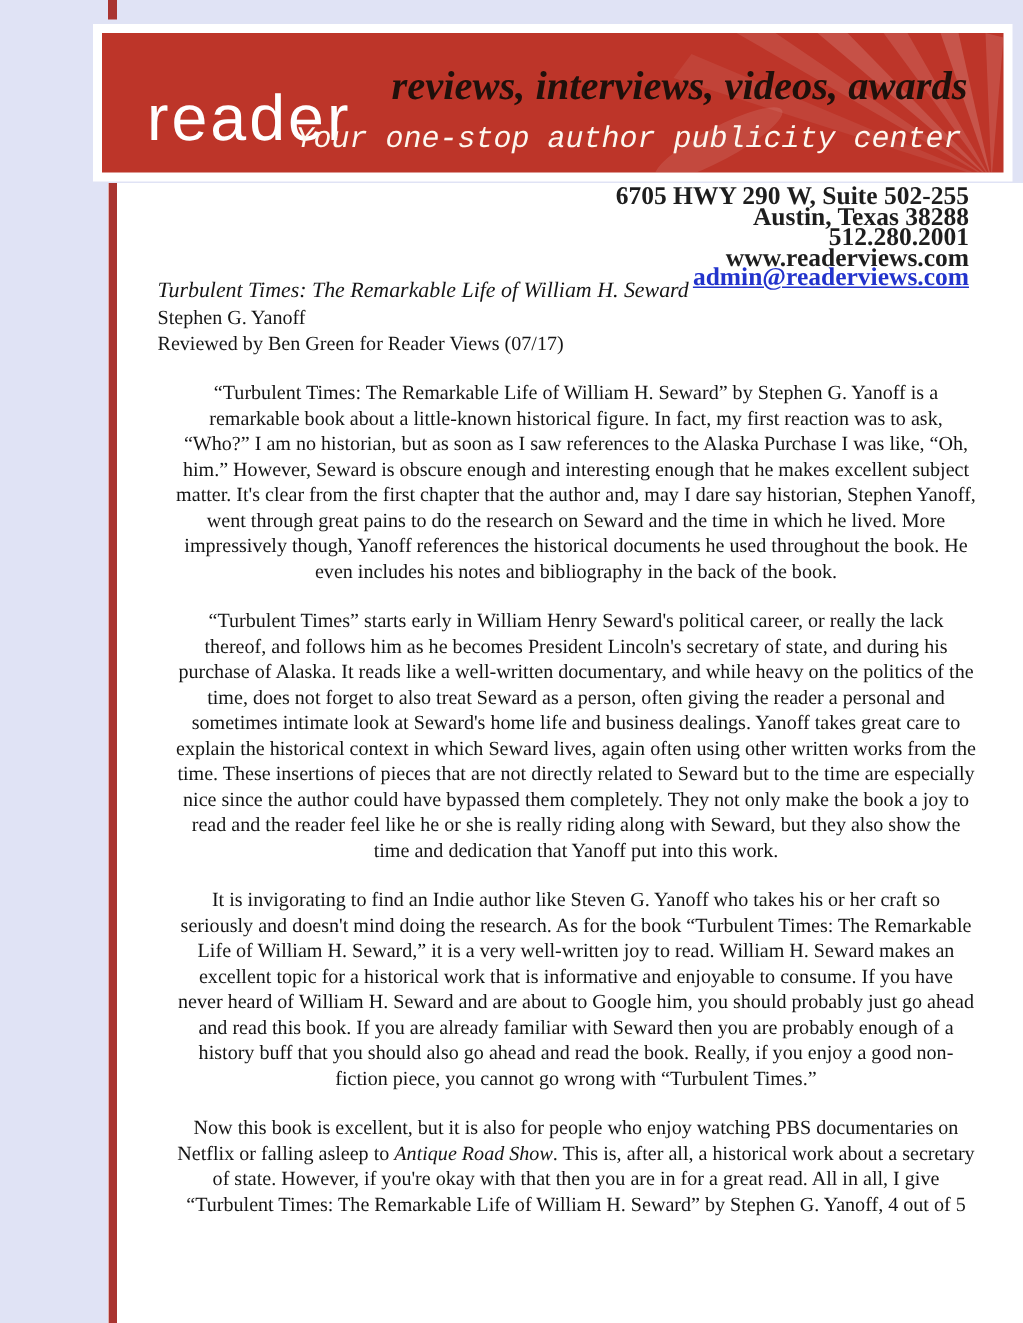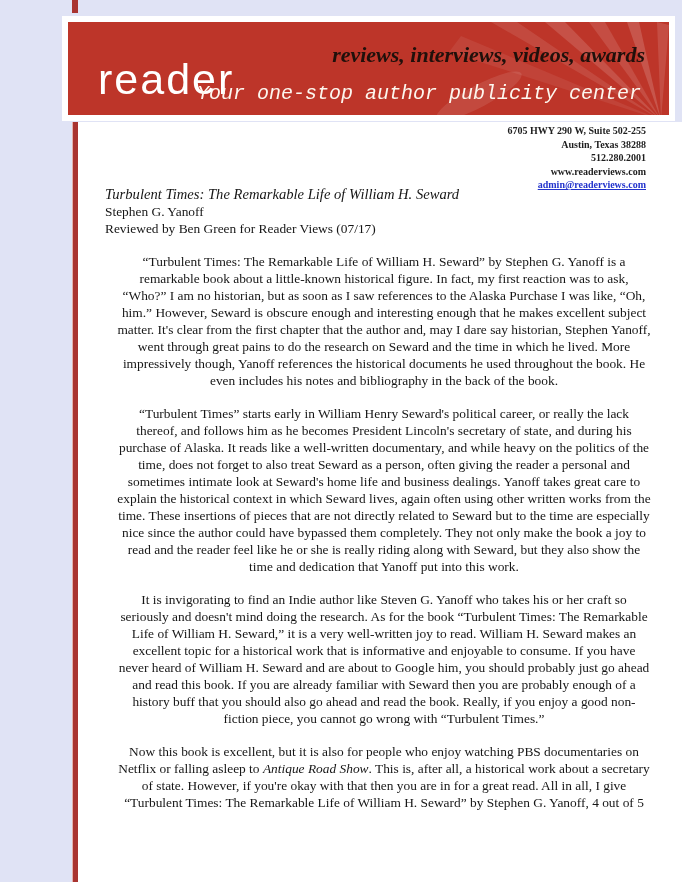--- a/index.html
+++ b/index.html
@@ -38,42 +38,42 @@
   .logo-views {
     display:flex; align-items:flex-end; margin-top:-7px; margin-left:16px;
   }
   .logo-v-icon { display:block; margin-right:-2px; }
   .logo-iews { font-size:43px; line-height:44px; letter-spacing:2px; }
 
   .tagline {
     position:absolute; right:24px; top:20px;
     font-family:"Liberation Serif", serif;
     font-weight:bold; font-style:italic;
-    font-size:22px; color:#20100b; white-space:nowrap;
+    font-size:27px; color:#20100b; white-space:nowrap;
   }
   .subtagline {
     position:absolute; right:28px; top:60px;
     font-family:Liberation Mono, monospace;
     font-style:italic; font-size:20px; color:#fdf7ef; white-space:nowrap;
   }
 
   
   .page {
     position:absolute; left:78px; top:122px; width:604px; height:760px;
     background:#ffffff;
   }
   .red-bar {
     position:absolute; left:72px; top:122px; width:6px; height:760px;
     background:linear-gradient(90deg,#e2b1ad 0 1px,#a93430 1px);
   }
 
   
   .contact {
     position:absolute; top:124px; right:36px; text-align:right;
-    font-weight:bold; font-size:10px; line-height:13.6px; color:#1e1e1e;
+    font-weight:bold; font-size:17px; line-height:13.6px; color:#1e1e1e;
   }
   .contact a {
     color:#2233cc; text-decoration:underline; font-weight:bold;
   }
 
   
   .article {
     position:absolute; left:105px; top:186px; width:546px;
     font-size:13.4px; line-height:17px; color:#161616;
   }

